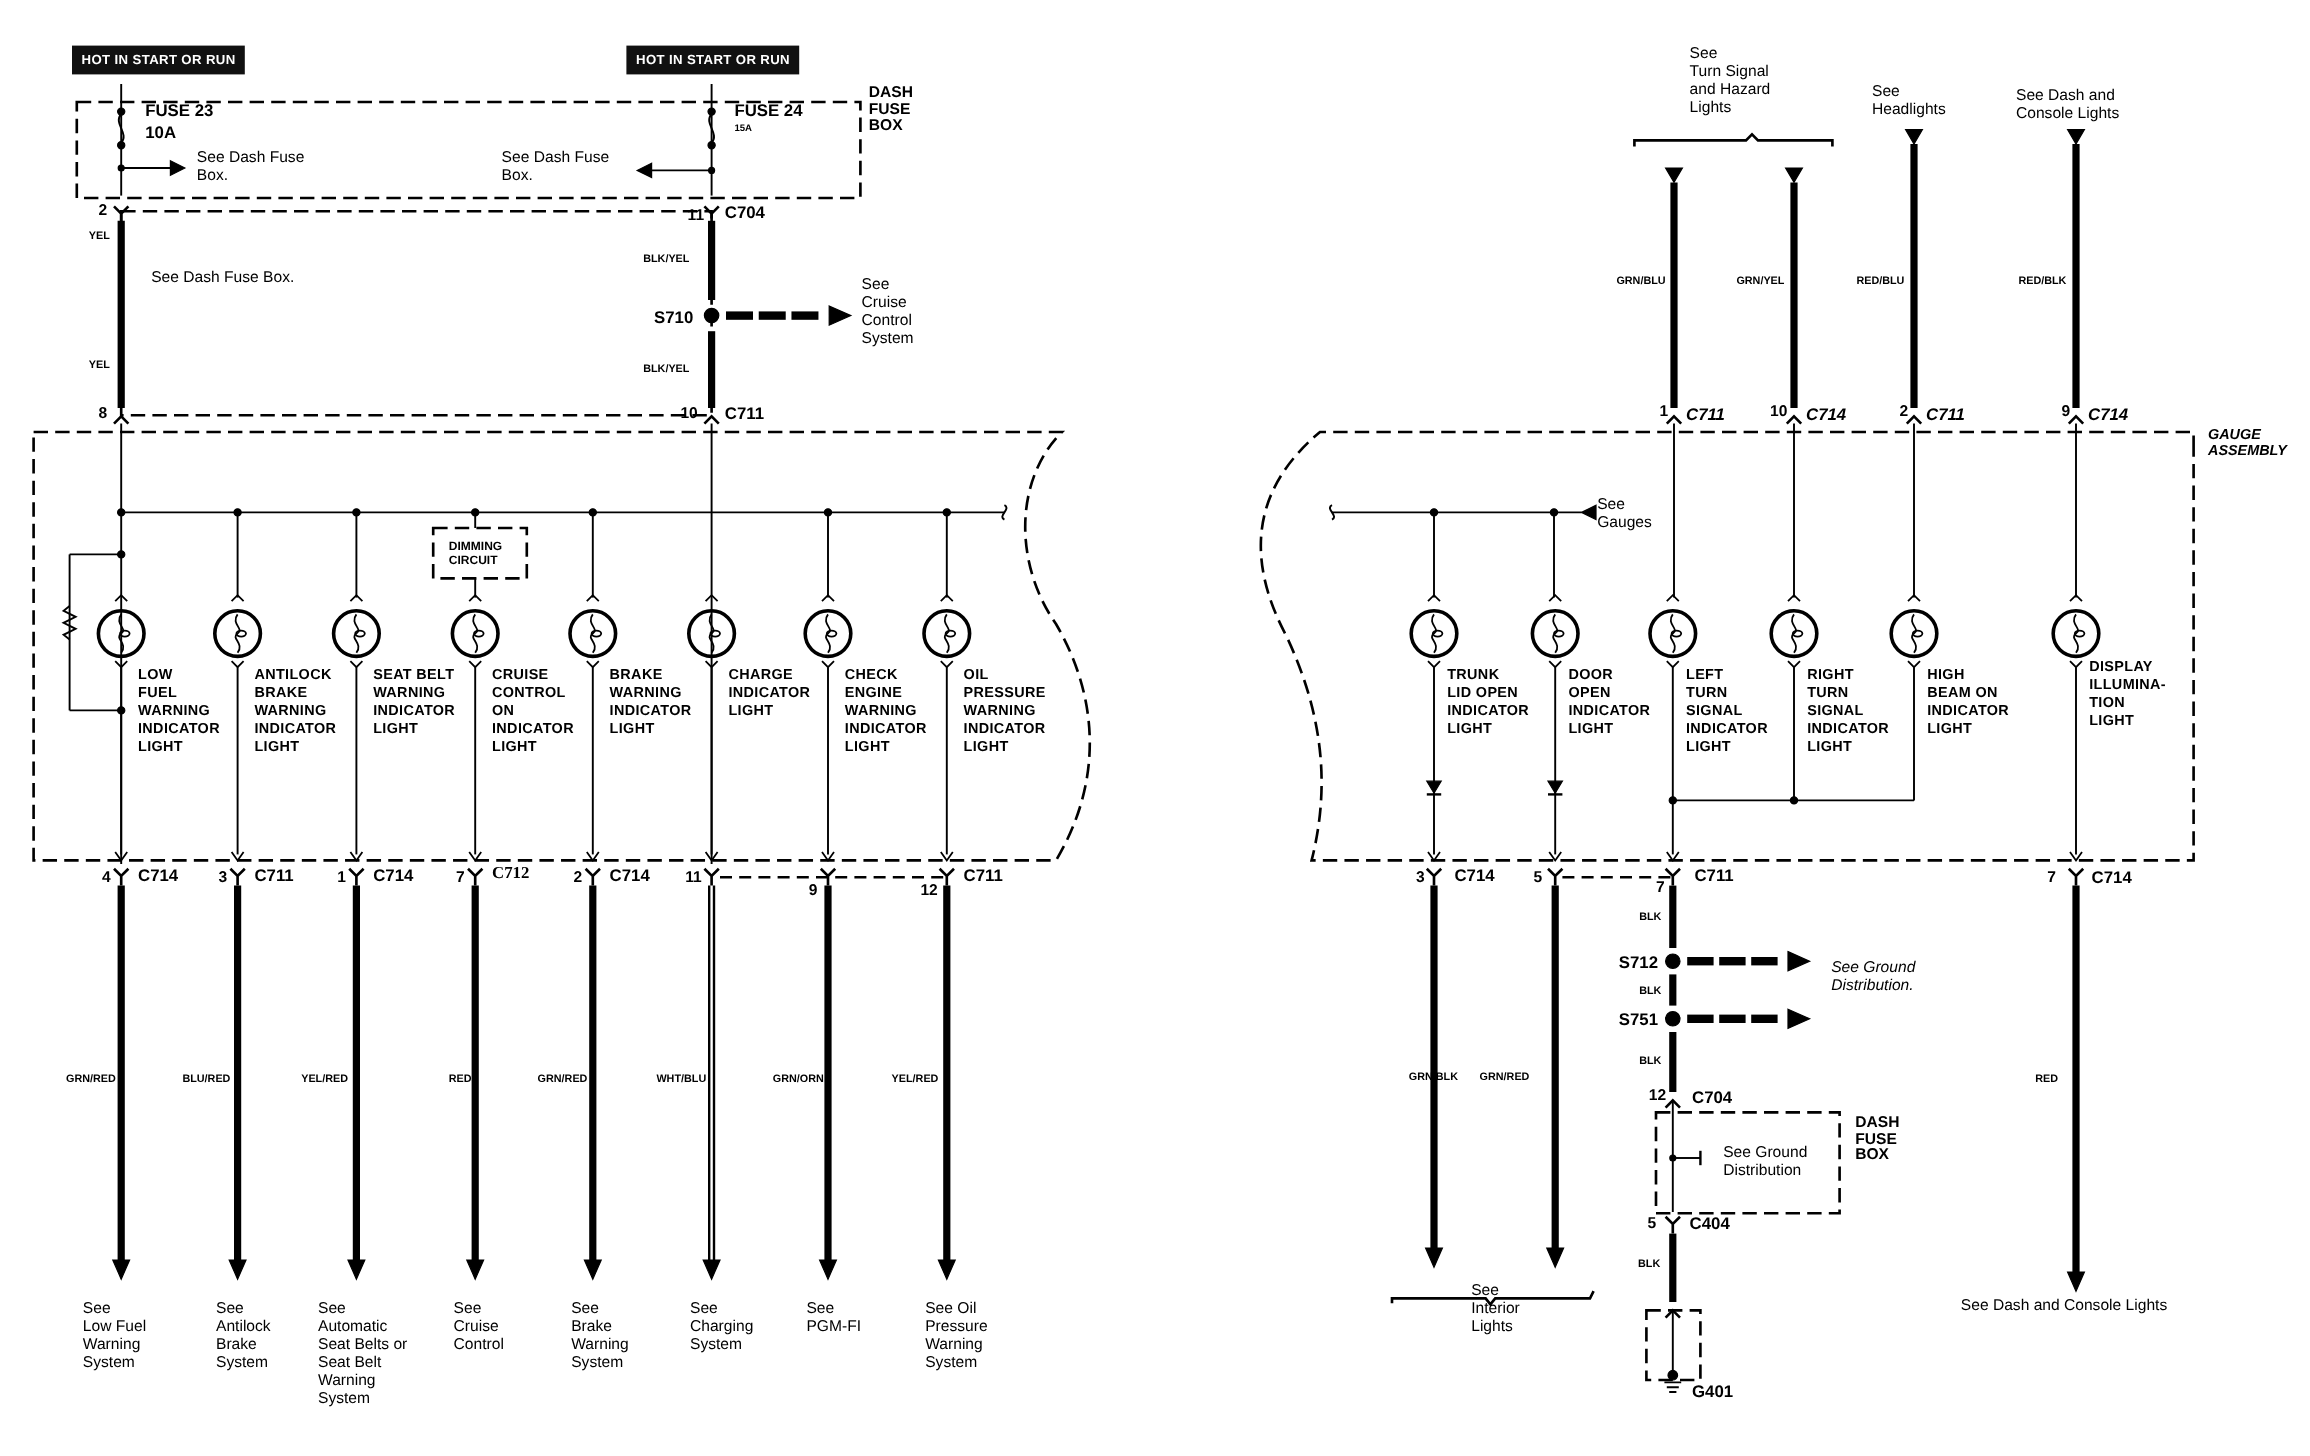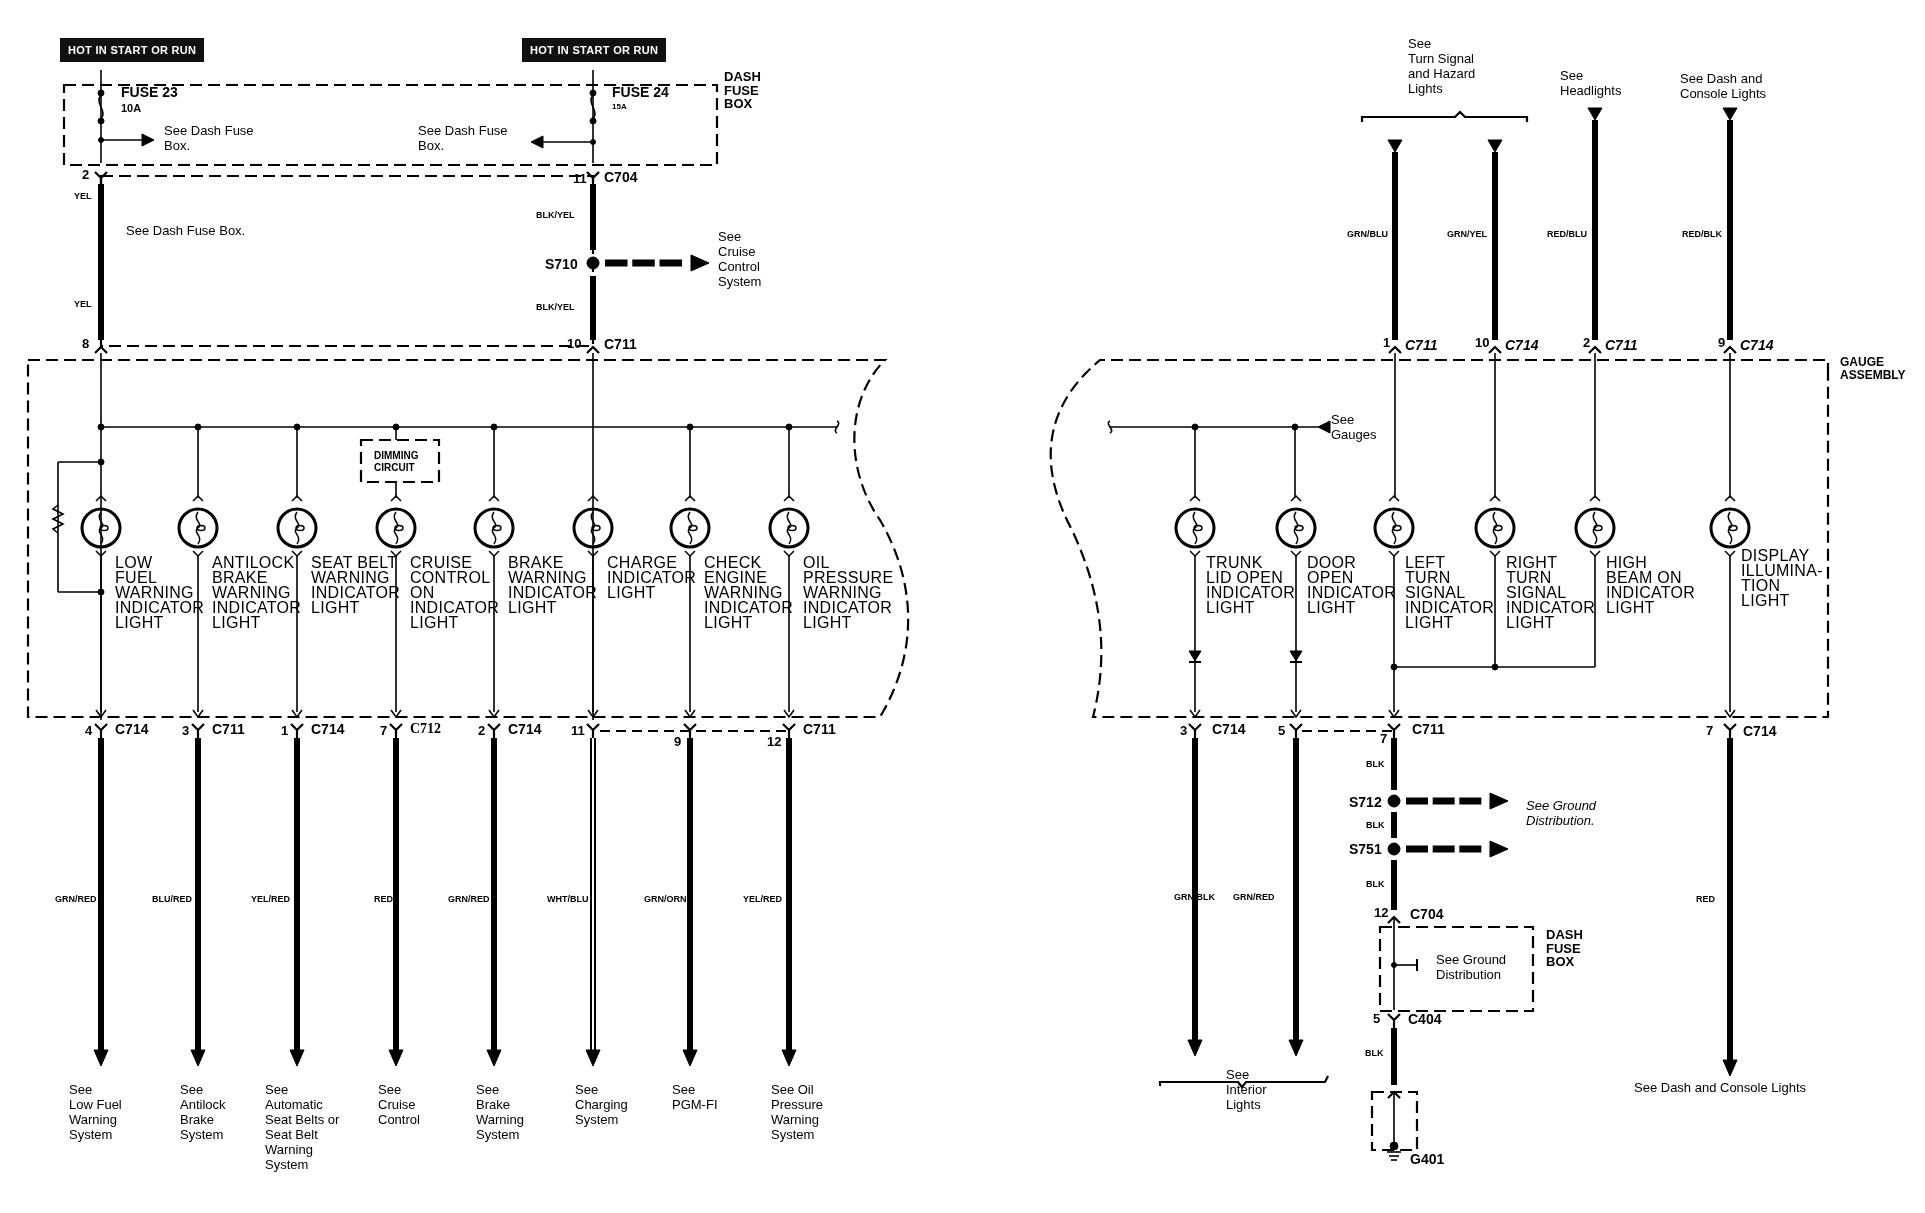--- a/index.html
+++ b/index.html
@@ -1,21 +1,21 @@
 <!DOCTYPE html>
 <html><head>
 <meta charset="utf-8">
 <style>
   html,body{margin:0;padding:0;background:#fff;}
   body{width:1925px;height:1213px;position:relative;overflow:hidden;font-family:"Liberation Sans",sans-serif;color:#000;}
   svg#diagram{position:absolute;left:0;top:0;}
   .t{position:absolute;white-space:pre;line-height:1.05;}
   .lbl{font-size:15px;}
   .bold{font-weight:bold;}
-  .ind{font-size:16px;font-weight:normal;letter-spacing:0.3px;line-height:15px;}
+  .ind{font-size:12px;font-weight:bold;letter-spacing:0.3px;line-height:15px;}
   .wire-col{font-size:9px;font-weight:bold;}
   .conn{font-size:14px;font-weight:bold;}
   .pin{font-size:13px;font-weight:bold;}
   .note{font-size:13px;line-height:15px;}
   .hot{position:absolute;background:#111;color:#fff;font-size:11px;font-weight:bold;padding:6px 8px;letter-spacing:0.3px;}
 </style>
 </head>
 <body>
 
 <svg id="diagram" width="1925" height="1213" viewBox="0 0 1925 1213" xmlns="http://www.w3.org/2000/svg">
@@ -277,21 +277,21 @@
     </g>
 </svg>
 
 <div class="hot" style="left:60px;top:38px;">HOT IN START OR RUN</div>
 <div class="hot" style="left:522px;top:38px;">HOT IN START OR RUN</div>
 <div class="t lbl bold" style="left:724px;top:70px;font-size:13px;">DASH
 FUSE
 BOX</div>
 
 <div class="t bold" style="left:121px;top:85px;font-size:14px;">FUSE 23</div>
-<div class="t bold" style="left:121px;top:103px;font-size:11px;">10A</div>
+<div class="t bold" style="left:121px;top:103px;font-size:14px;">10A</div>
 <div class="t note" style="left:164px;top:123px;">See Dash Fuse
 Box.</div>
 <div class="t bold" style="left:612px;top:85px;font-size:14px;">FUSE 24</div>
 <div class="t bold" style="left:612px;top:103px;font-size:8px;">15A</div>
 <div class="t note" style="left:418px;top:123px;">See Dash Fuse
 Box.</div>
 
 <div class="t pin" style="left:82px;top:168px;">2</div>
 <div class="t wire-col" style="left:74px;top:192px;">YEL</div>
 <div class="t note" style="left:126px;top:223px;">See Dash Fuse Box.</div>
@@ -445,21 +445,21 @@
   </div>
 
 <div class="t note" style="left:1408px;top:36px;">See
 Turn Signal
 and Hazard
 Lights</div>
 <div class="t note" style="left:1560px;top:68px;">See
 Headlights</div>
 <div class="t note" style="left:1680px;top:71px;">See Dash and
 Console Lights</div>
-<div class="t bold" style="left:1840px;top:356px;font-size:12px;">GAUGE
+<div class="t bold" style="left:1840px;top:356px;font-size:12px;font-style:italic;">GAUGE
 ASSEMBLY</div>
 <div class="t note" style="left:1331px;top:412px;">See
 Gauges</div>
 
 <div class="t pin" style="left:1180px;top:724px;">3</div>
 <div class="t conn" style="left:1212px;top:722px;">C714</div>
 <div class="t wire-col" style="left:1138px;top:893px;margin-left:36px;">GRN/BLK</div>
 <div class="t pin" style="left:1278px;top:724px;">5</div>
 <div class="t wire-col" style="left:1233px;top:893px;">GRN/RED</div>
 <div class="t note" style="left:1226px;top:1067px;">See

